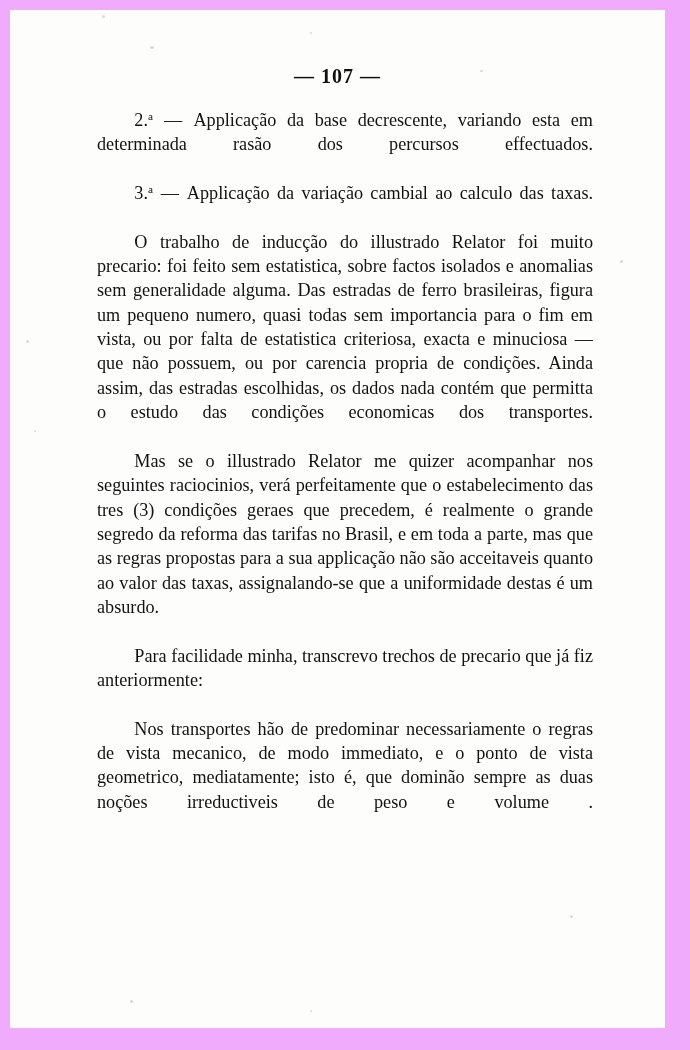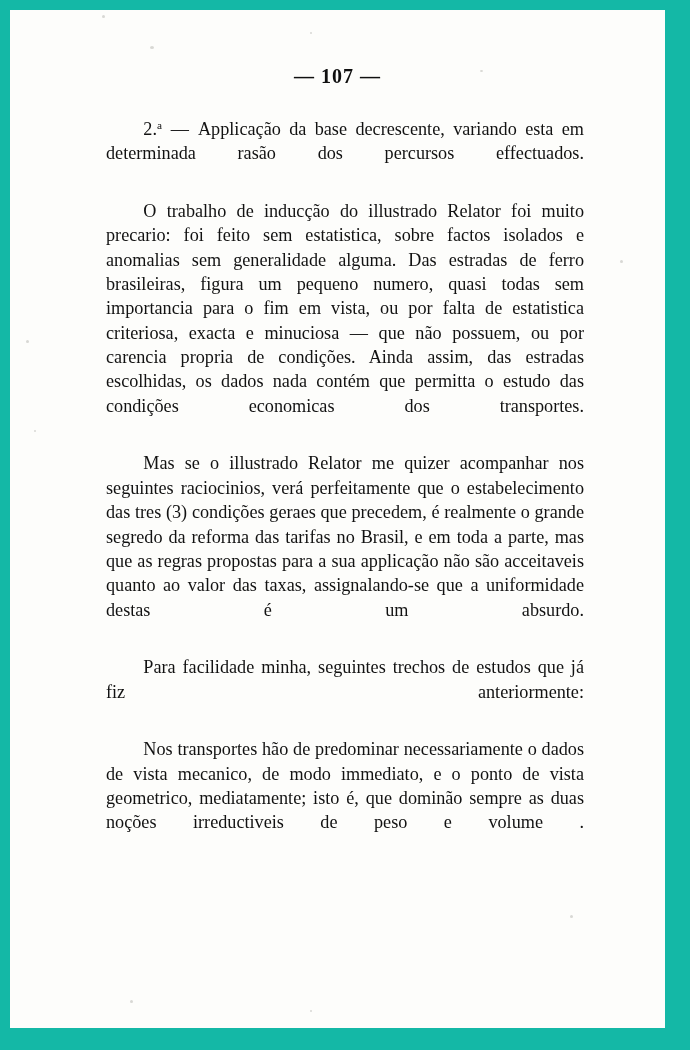--- a/index.html
+++ b/index.html
@@ -13,21 +13,21 @@
     height: 1050px;
     overflow: hidden;
     font-family: "Liberation Serif", "DejaVu Serif", serif;
   }
 
   
   .scan-frame {
     position: relative;
     width: 690px;
     height: 1050px;
-    background: #14b8a6;
+    background: #f0abfc;
     box-sizing: border-box;
   }
 
   .page-sheet {
     position: absolute;
     left: 10px;
     top: 10px;
     width: 655px;
     height: 1018px;
     background: #fdfdfb;
@@ -71,21 +71,21 @@
     width: 496px;
     color: #121212;
     font-size: 18.2px;
     line-height: 24.35px;
     text-align: justify;
     text-justify: inter-word;
     -webkit-font-smoothing: antialiased;
   }
 
   .para {
-    margin: 9px;
+    margin: 0;
     text-indent: 2.05em;
     text-align: justify;
   }
 
   
   .para:after {
     content: "";
     display: inline-block;
     width: 100%;
   }
@@ -118,22 +118,23 @@
     <div class="speckle" style="left:300px; top:1000px;width:2px; height:2px;"></div>
 
     <div class="page-inner">
 
       <div class="page-number">— 107 —</div>
 
       <div class="text-body">
 
         <p class="para"><span>2.</span><span class="ord-sup">a</span><span class="dash"> — </span><span>Applicação da base decrescente, variando esta em determinada rasão dos percursos effectuados.</span></p>
 
+        <p class="para"><span>3.</span><span class="ord-sup">a</span><span class="dash"> — </span><span>Applicação da variação cambial ao calculo das taxas.</span></p>
 
         <p class="para">O trabalho de inducção do illustrado Relator foi muito precario: foi feito sem estatistica, sobre factos isolados e anomalias sem generalidade alguma. Das estradas de ferro brasileiras, figura um pequeno numero, quasi todas sem importancia para o fim em vista, ou por falta de estatistica criteriosa, exacta e minuciosa — que não possuem, ou por carencia propria de condições. Ainda assim, das estradas escolhidas, os dados nada contém que permitta o estudo das condições economicas dos transportes.</p>
         <p class="para">Mas se o illustrado Relator me quizer acompanhar nos seguintes raciocinios, verá perfeitamente que o estabelecimento das tres (3) condições geraes que precedem, é realmente o grande segredo da reforma das tarifas no Brasil, e em toda a parte, mas que as regras propostas para a sua applicação não são acceitaveis quanto ao valor das taxas, assignalando-se que a uniformidade destas é um absurdo.</p>
-        <p class="para">Para facilidade minha, seguintes trechos de estudos que já fiz anteriormente:</p>
-        <p class="para">Nos transportes hão de predominar necessariamente o dados de vista mecanico, de modo immediato, e o ponto de vista geometrico, mediatamente; isto é, que dominão sempre as duas noções irreductiveis de peso e volume .</p>
+        <p class="para">Para facilidade minha, transcrevo trechos de precario que já fiz anteriormente:</p>
+        <p class="para">Nos transportes hão de predominar necessariamente o regras de vista mecanico, de modo immediato, e o ponto de vista geometrico, mediatamente; isto é, que dominão sempre as duas noções irreductiveis de peso e volume .</p>
 
       </div>
     </div>
   </div>
 </div>
 
 </body></html>

